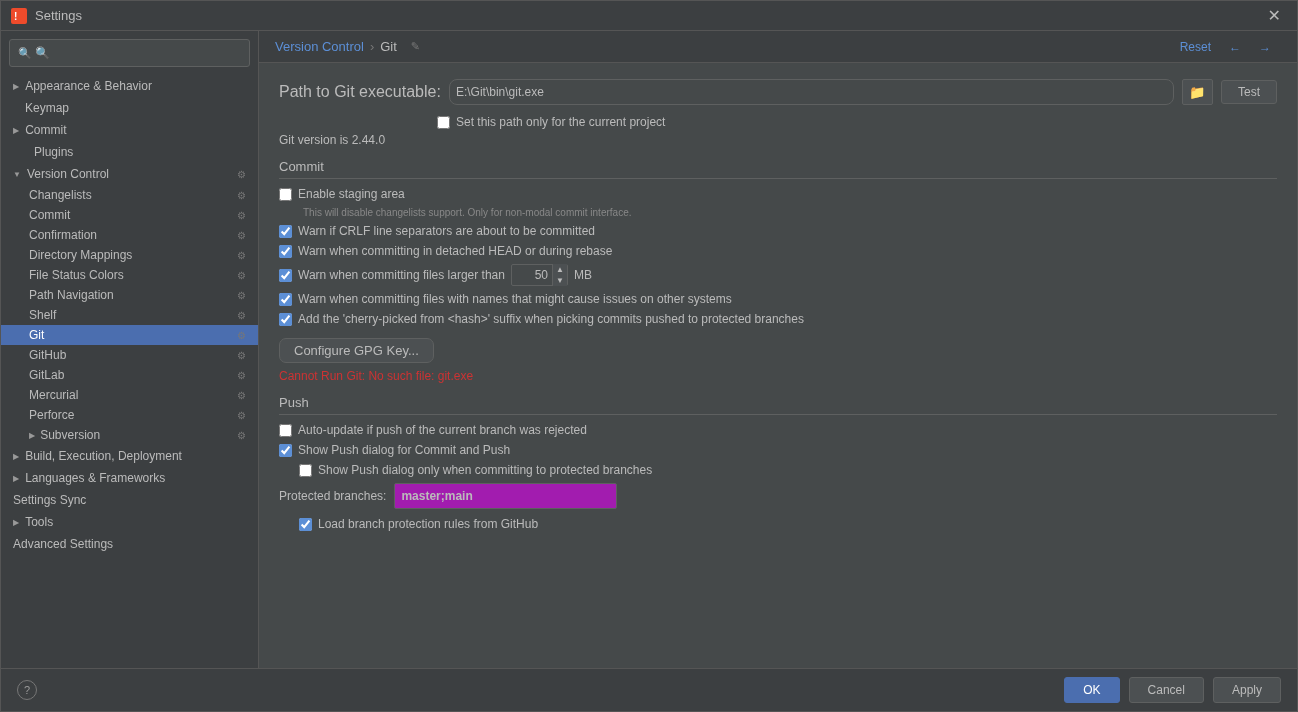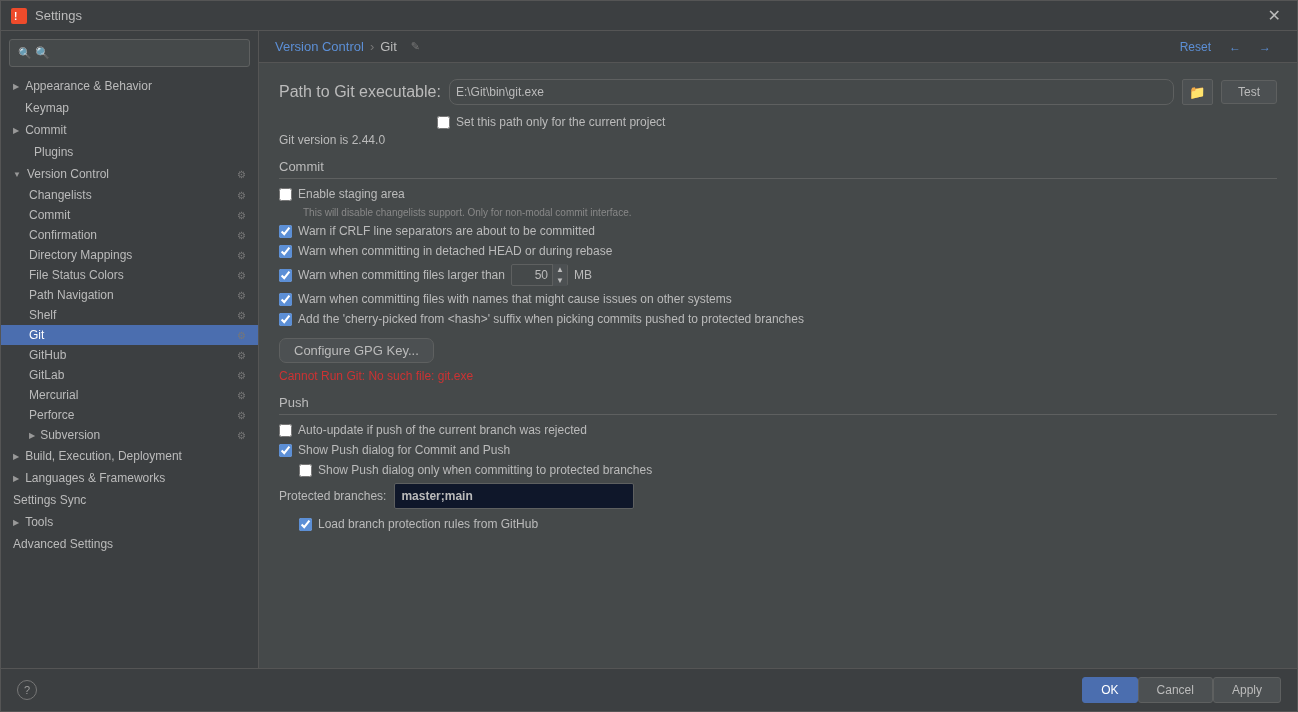--- a/index.html
+++ b/index.html
@@ -55,26 +55,26 @@
     .checkbox-row input[type="checkbox"] { accent-color: #5c8fd6; cursor: pointer; }
     .checkbox-label { color: #bbb; font-size: 12px; }
     .checkbox-sublabel { color: #888; font-size: 10px; margin-left: 24px; margin-bottom: 4px; }
 
     .configure-btn { background: #4c5052; border: 1px solid #5e6060; border-radius: 7px; color: #bbb; padding: 4px 14px; cursor: pointer; font-size: 13px; margin-top: 6px; }
 
     .error-text { color: #cc3333; font-size: 12px; }
     .version-text { color: #bbb; font-size: 12px; }
 
     .protected-branches-row { display: flex; align-items: center; gap: 8px; margin-bottom: 8px; }
-    .protected-input { background: #0f172a; border: 1px solid #5e6060; border-radius: 2px; color: #bbb; font-size: 12px; padding: 3px 6px; height: 26px; width: 240px; font-weight: bold; }
+    .protected-input { background: #a21caf; border: 1px solid #5e6060; border-radius: 2px; color: #bbb; font-size: 12px; padding: 3px 6px; height: 26px; width: 223px; font-weight: bold; }
 
     
     .footer { background: #3c3f41; border-top: 1px solid #555; padding: 8px 16px; display: flex; align-items: center; justify-content: space-between; flex-shrink: 0; }
     .footer-left { display: flex; align-items: center; }
-    .footer-right { display: flex; gap: 0; }
+    .footer-right { display: flex; gap: 9px; }
     .btn { padding: 5px 18px; border-radius: 3px; cursor: pointer; font-size: 12px; border: 1px solid #5e6060; }
     .btn-primary { background: #4b6eaf; border-color: #4b6eaf; color: white; }
     .btn-default { background: #4c5052; color: #bbb; }
 
     .help-circle { width: 20px; height: 20px; border-radius: 50%; border: 1px solid #777; display: flex; align-items: center; justify-content: center; color: #999; font-size: 11px; cursor: pointer; }
     .number-field-wrap { display: flex; align-items: center; border: 1px solid #5e6060; border-radius: 2px; background: #45494a; height: 22px; }
     .number-field-wrap input { background: transparent; border: none; outline: none; color: #bbb; font-size: 12px; width: 40px; text-align: right; padding: 0 4px; }
     .spinner-wrap { display: flex; flex-direction: column; height: 22px; border-left: 1px solid #5e6060; }
     .spin-up, .spin-down { flex: 1; background: #4c5052; border: none; cursor: pointer; color: #bbb; font-size: 8px; line-height: 1; padding: 0 3px; display: flex; align-items: center; justify-content: center; }
   </style>

